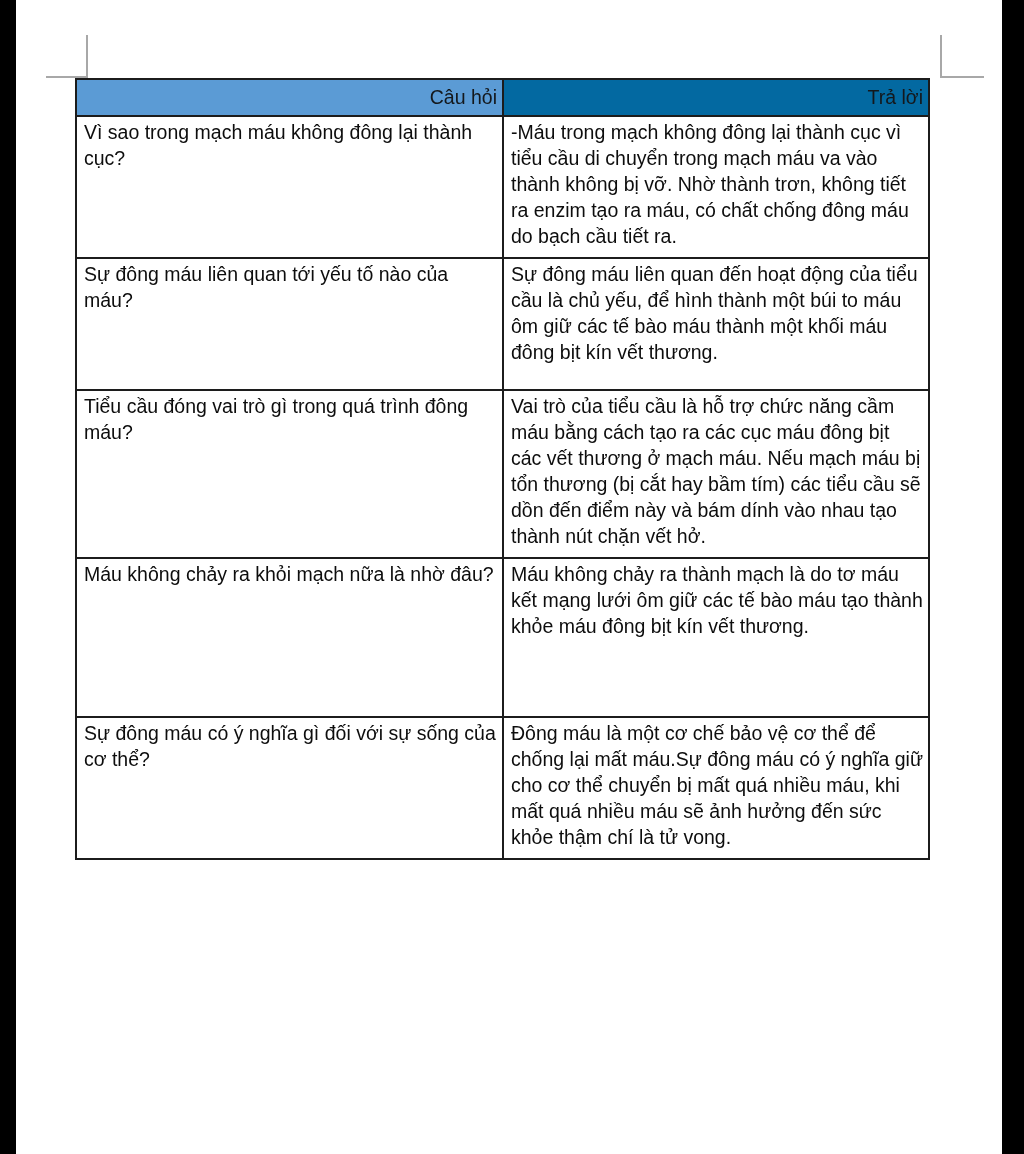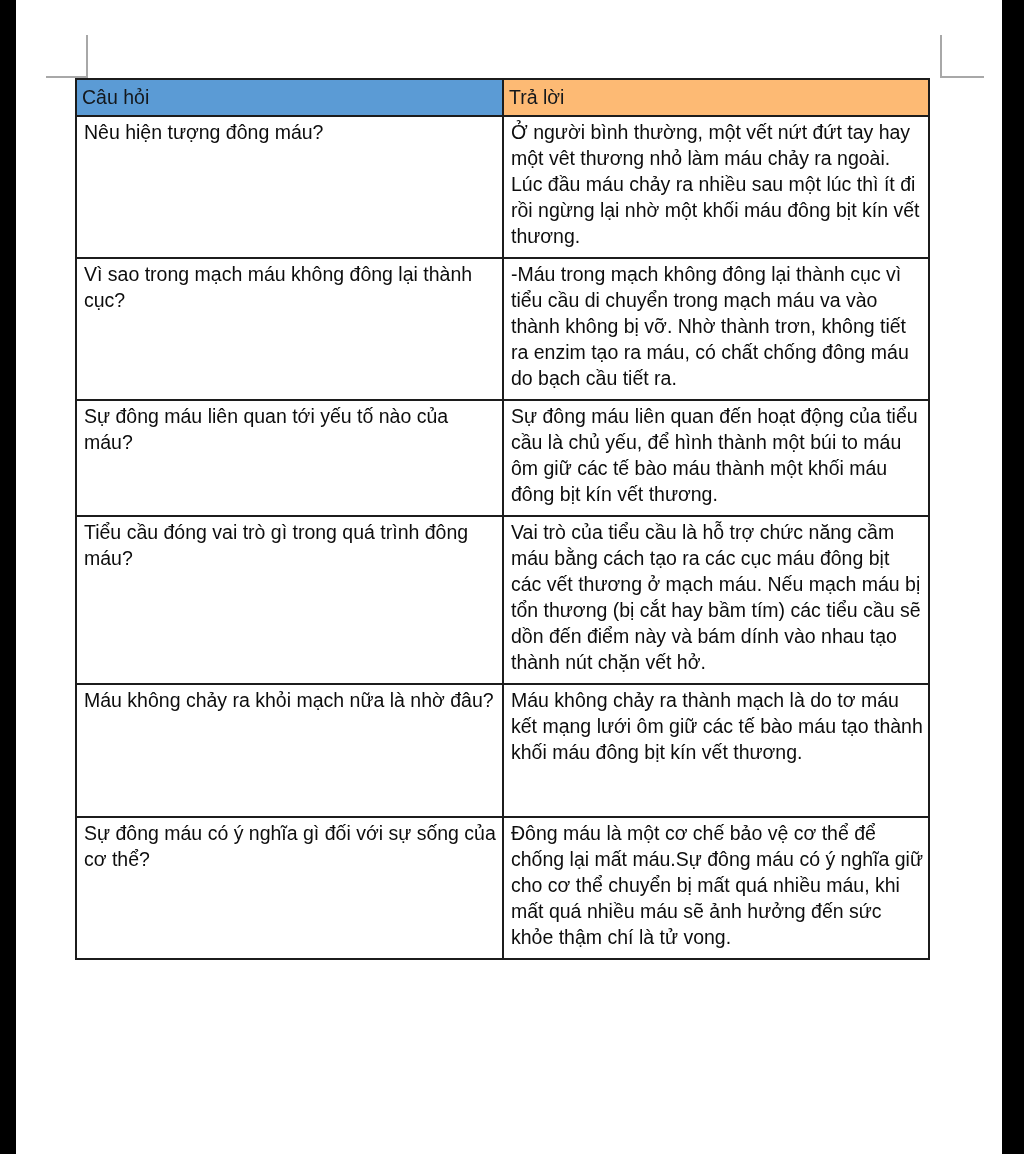--- a/index.html
+++ b/index.html
@@ -46,21 +46,21 @@
     font-size: 19.5px;
     line-height: 26px;
     color: #0d0d0d;
     padding: 2px 5px 8px 7px;
     overflow: hidden;
     word-wrap: break-word;
   }
   .qa-table th {
     height: 37px;
     font-weight: normal;
-    text-align: left;
+    text-align: right;
     vertical-align: middle;
     color: #14181c;
     padding: 2px 5px 4px 5px;
   }
   
   .qa-table tbody tr:nth-child(1) td { height: 142px; }
   .qa-table tbody tr:nth-child(2) td { height: 132px; }
   .qa-table tbody tr:nth-child(3) td { height: 105px; }
   .qa-table tbody tr:nth-child(4) td { height: 159px; }
   .qa-table tbody tr:nth-child(5) td { height: 133px; }
@@ -80,43 +80,39 @@
   <div class="crop-mark crop-right-h"></div>
 
   <table class="qa-table">
     <colgroup>
         <col class="c-q">
         <col class="c-a">
       </colgroup>
     <thead>
       <tr>
         <th style="background-color: rgb(91, 155, 213);">Câu hỏi</th>
-        <th style="background-color: #fdba74;">Trả lời</th>
+        <th style="background-color: #0369a1;">Trả lời</th>
       </tr>
     </thead>
     <tbody>
-      <tr>
-        <td>Nêu hiện tượng đông máu?</td>
-        <td>Ở người bình thường, một vết nứt đứt tay hay một vêt thương nhỏ làm máu chảy ra ngoài. Lúc đầu máu chảy ra nhiều sau một lúc thì ít đi rồi ngừng lại nhờ một khối máu đông bịt kín vết thương.</td>
-      </tr>
       <tr>
         <td>Vì sao trong mạch máu không đông lại thành cục?</td>
         <td>-Máu trong mạch không đông lại thành cục vì tiểu cầu di chuyển trong mạch máu va vào thành không bị vỡ. Nhờ thành trơn, không tiết ra enzim tạo ra máu, có chất chống đông máu do bạch cầu tiết ra.</td>
       </tr>
       <tr>
         <td>Sự đông máu liên quan tới yếu tố nào của máu?</td>
         <td>Sự đông máu liên quan đến hoạt động của tiểu cầu là chủ yếu, để hình thành một búi to máu ôm giữ các tế bào máu thành một khối máu đông bịt kín vết thương.</td>
       </tr>
       <tr>
         <td>Tiểu cầu đóng vai trò gì trong quá trình đông máu?</td>
         <td>Vai trò của tiểu cầu là hỗ trợ chức năng cầm máu bằng cách tạo ra các cục máu đông bịt các vết thương ở mạch máu. Nếu mạch máu bị tổn thương (bị cắt hay bầm tím) các tiểu cầu sẽ dồn đến điểm này và bám dính vào nhau tạo thành nút chặn vết hở.</td>
       </tr>
       <tr>
         <td>Máu không chảy ra khỏi mạch nữa là nhờ đâu?</td>
-        <td>Máu không chảy ra thành mạch là do tơ máu kết mạng lưới ôm giữ các tế bào máu tạo thành khối máu đông bịt kín vết thương.</td>
+        <td>Máu không chảy ra thành mạch là do tơ máu kết mạng lưới ôm giữ các tế bào máu tạo thành khỏe máu đông bịt kín vết thương.</td>
       </tr>
       <tr>
         <td>Sự đông máu có ý nghĩa gì đối với sự sống của cơ thể?</td>
         <td>Đông máu là một cơ chế bảo vệ cơ thể để chống lại mất máu.Sự đông máu có ý nghĩa giữ cho cơ thể chuyển bị mất quá nhiều máu, khi mất quá nhiều máu sẽ ảnh hưởng đến sức khỏe thậm chí là tử vong.</td>
       </tr>
     </tbody>
   </table>
 
 </div>
 

